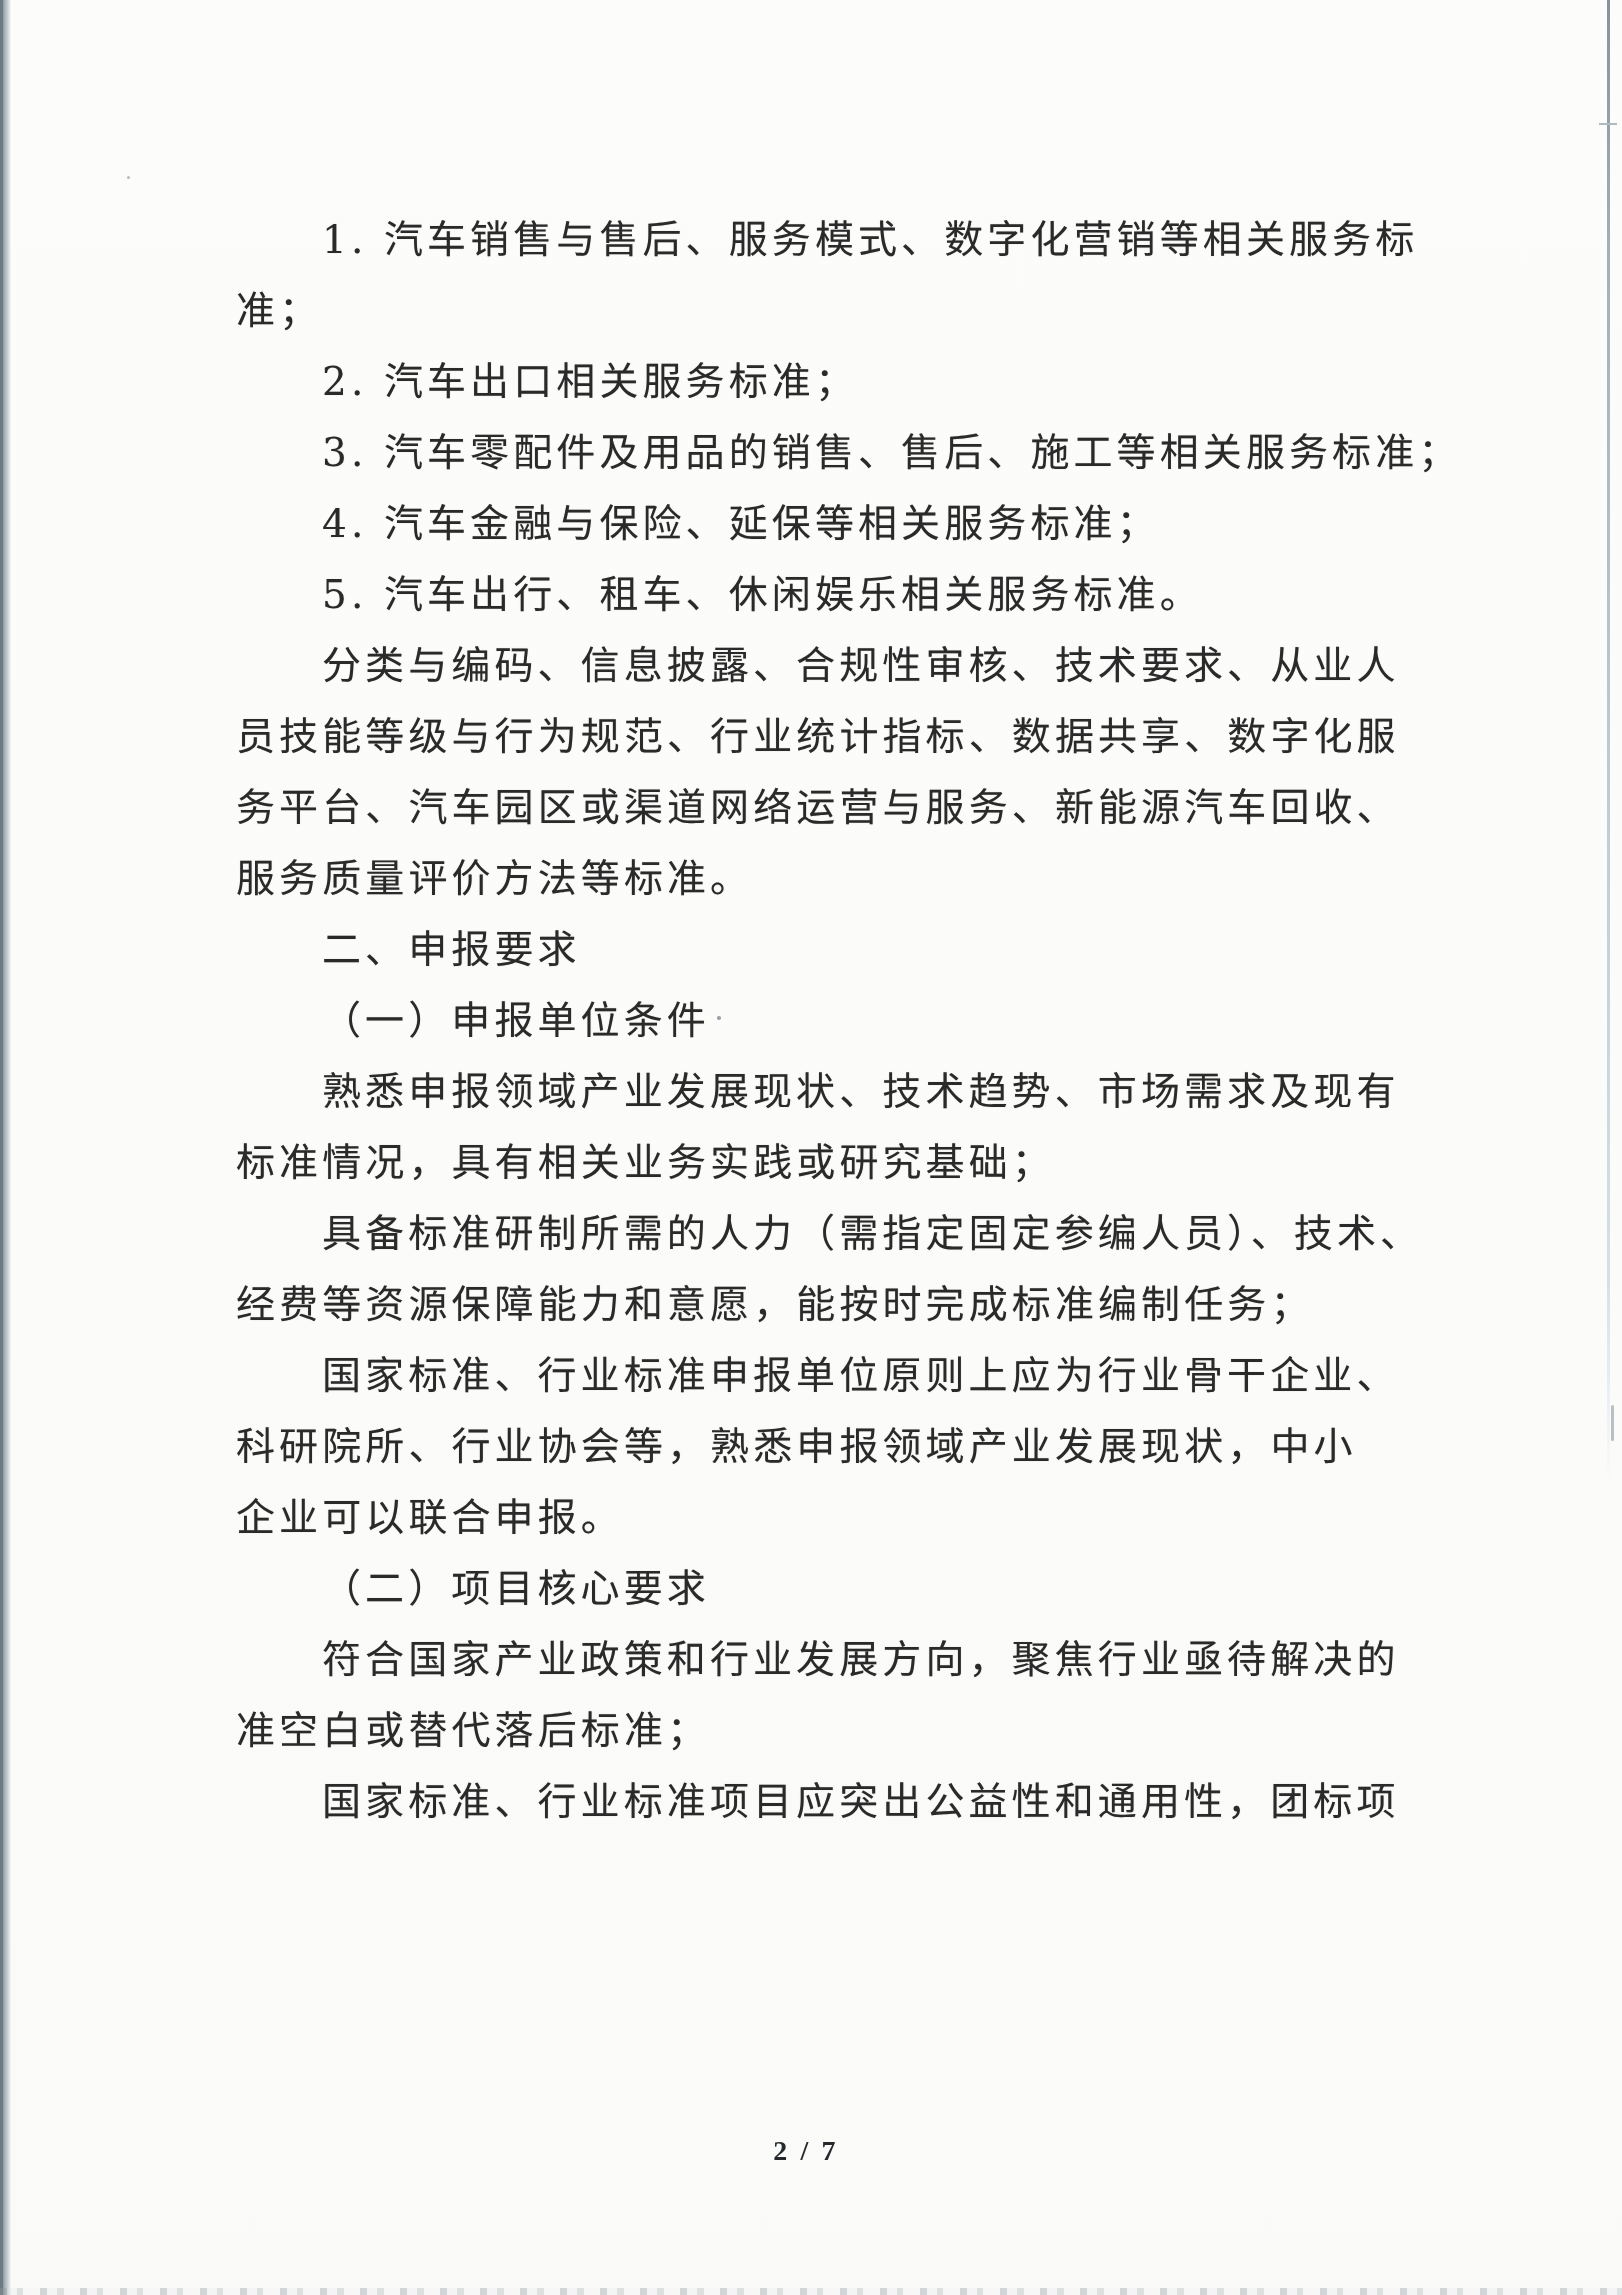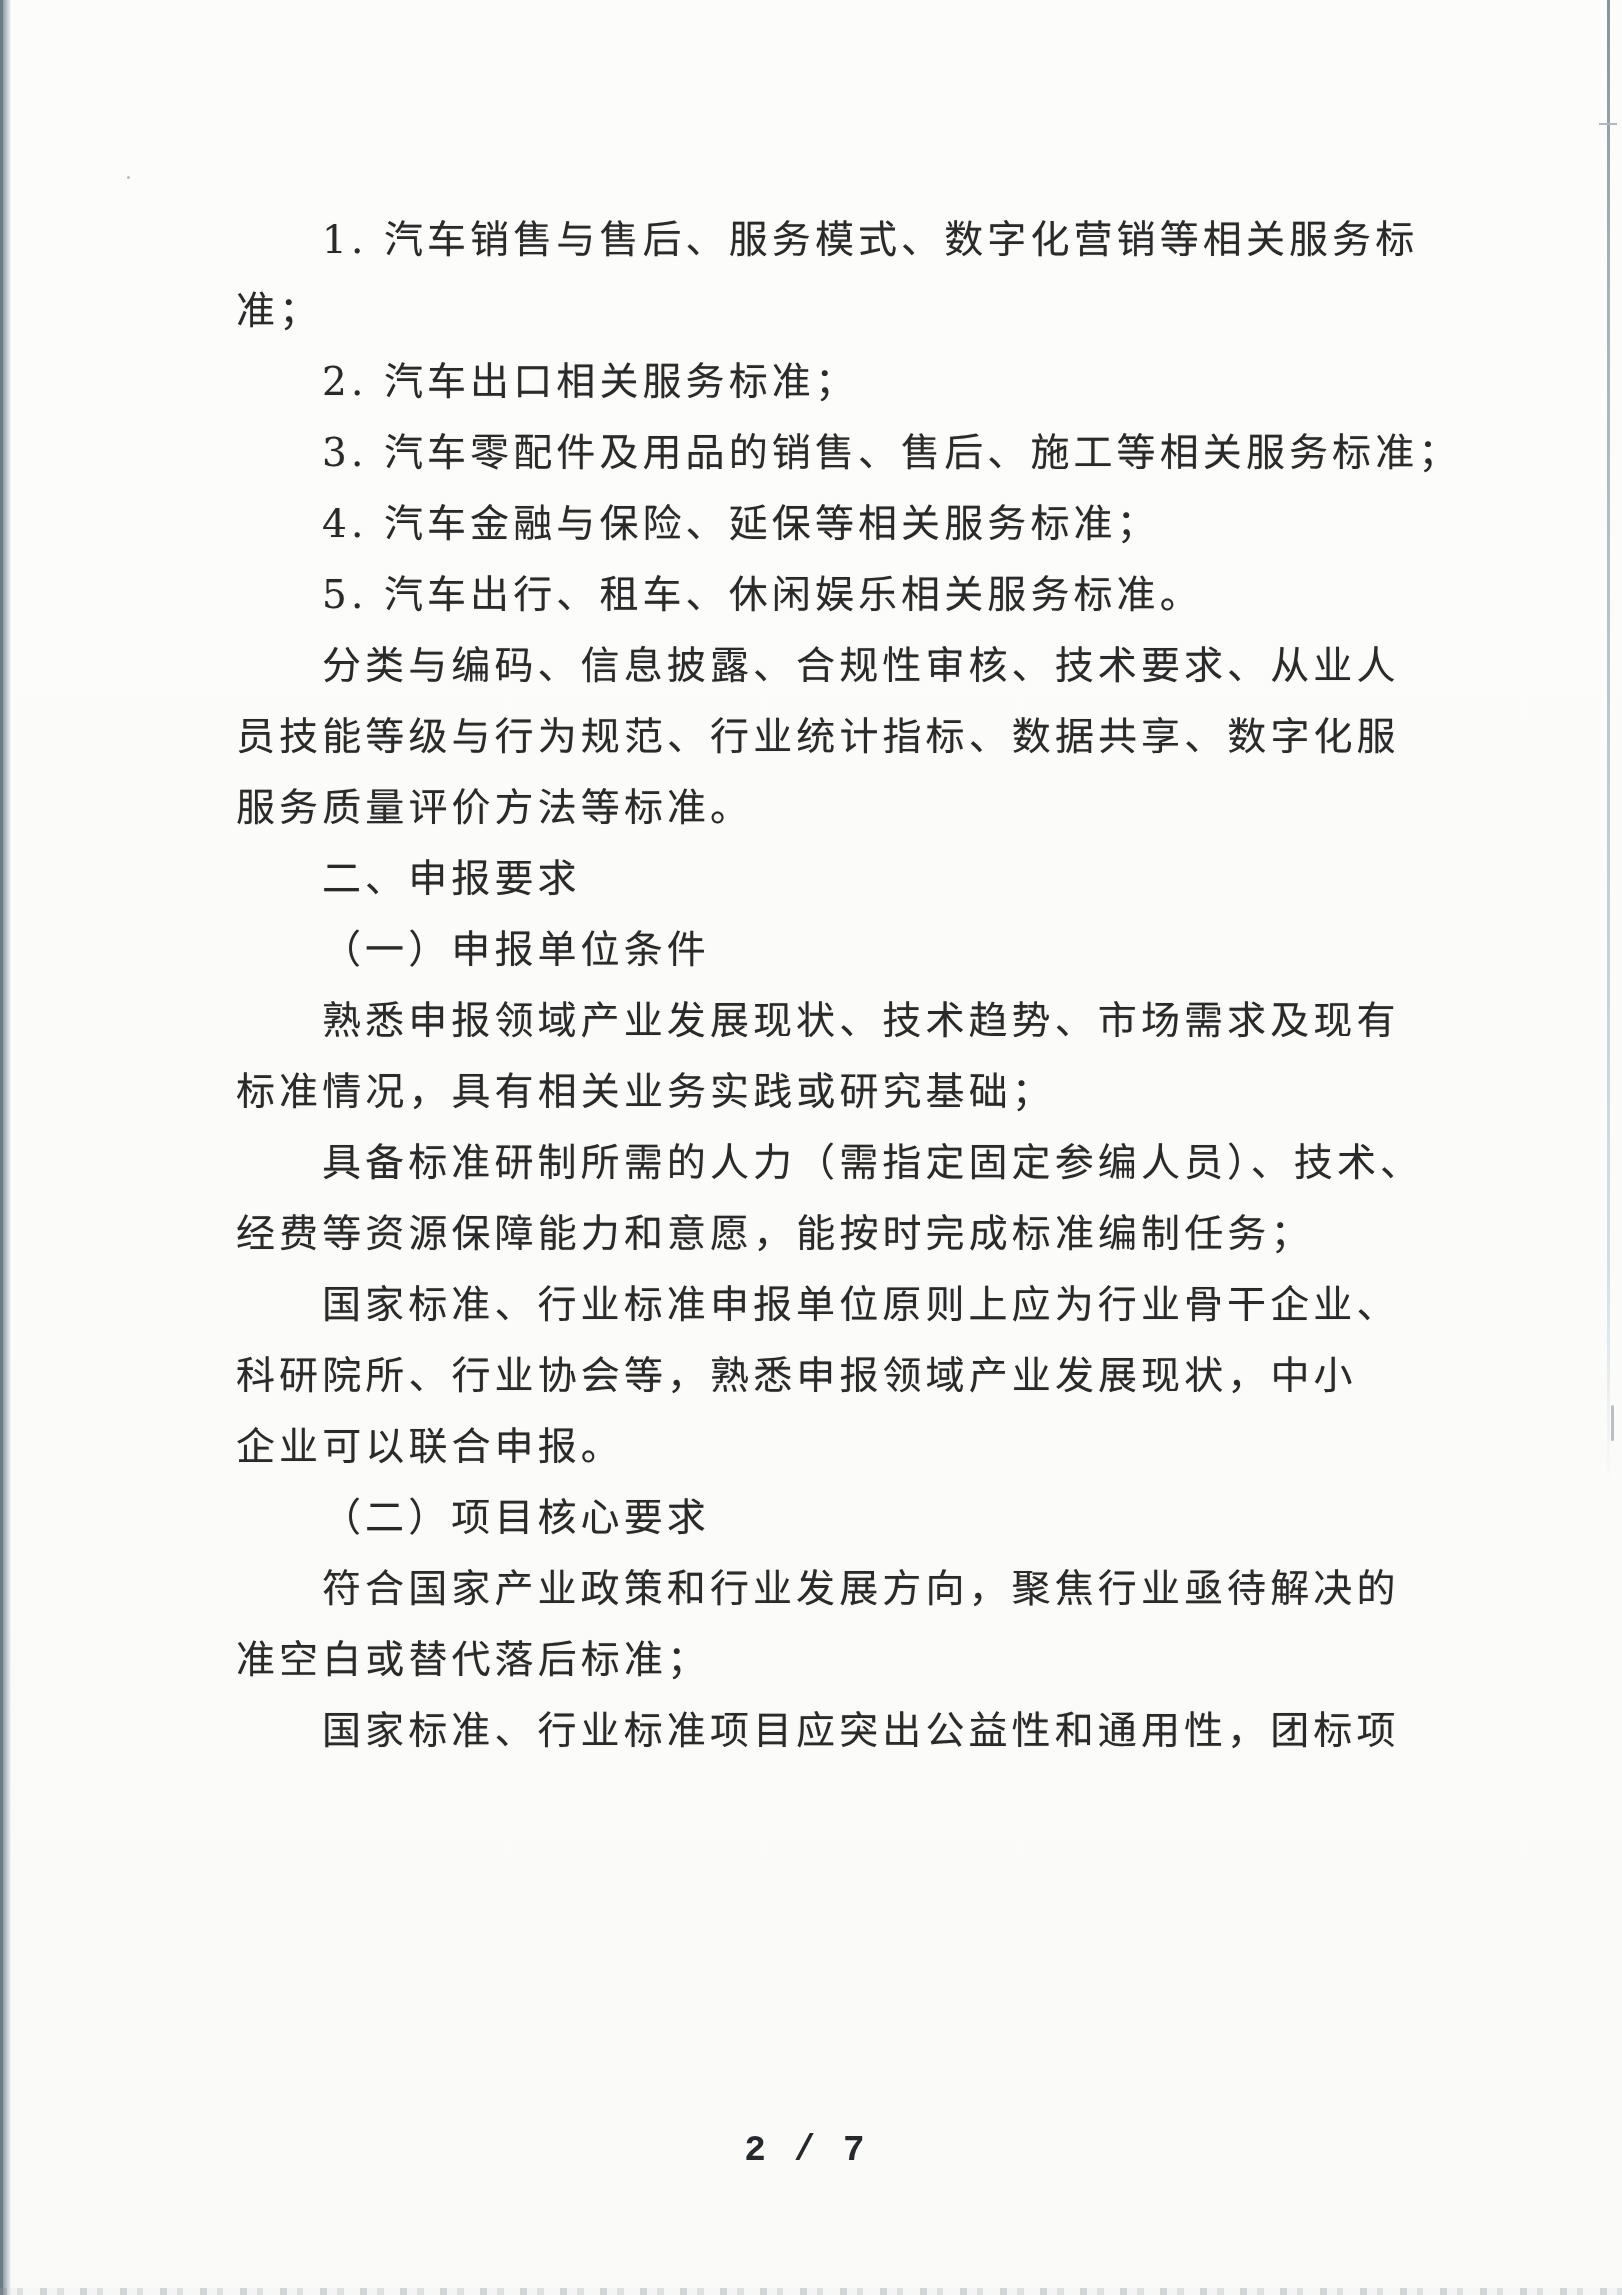--- a/index.html
+++ b/index.html
@@ -55,22 +55,22 @@
     color: #2a2a2a;
     text-shadow: 0 0 1px rgba(30,30,30,.28);
   }
   .line { white-space: nowrap; height: 71px; }
   .line.indent { padding-left: 86px; }
 
   
   .footer {
     position: absolute; top: 2135px; left: 719px; width: 174px;
     text-align: center;
-    font-family: Liberation Mono, monospace;
-    font-weight: bold; font-size: 36px; line-height: 31px;
+    font-family: Liberation Serif, serif;
+    font-weight: bold; font-size: 28px; line-height: 31px;
     letter-spacing: 3.1px; color: #26292c;
   }
 </style>
 </head>
 <body>
 
 <div class="page">
   <div class="edge-left"></div>
   <div class="edge-right"></div>
   <div class="edge-right-tick"></div>
@@ -81,20 +81,21 @@
 
   <div class="doc-body" id="doc-body">
       <div class="line indent">1. 汽车销售与售后、服务模式、数字化营销等相关服务标</div>
       <div class="line">准；</div>
       <div class="line indent">2. 汽车出口相关服务标准；</div>
       <div class="line indent">3. 汽车零配件及用品的销售、售后、施工等相关服务标准；</div>
       <div class="line indent">4. 汽车金融与保险、延保等相关服务标准；</div>
       <div class="line indent">5. 汽车出行、租车、休闲娱乐相关服务标准。</div>
       <div class="line indent">分类与编码、信息披露、合规性审核、技术要求、从业人</div>
       <div class="line">员技能等级与行为规范、行业统计指标、数据共享、数字化服</div>
+      <div class="line">务平台、汽车园区或渠道网络运营与服务、新能源汽车回收、</div>
       <div class="line">服务质量评价方法等标准。</div>
       <div class="line indent">二、申报要求</div>
       <div class="line indent">（一）申报单位条件</div>
       <div class="line indent">熟悉申报领域产业发展现状、技术趋势、市场需求及现有</div>
       <div class="line">标准情况，具有相关业务实践或研究基础；</div>
       <div class="line indent">具备标准研制所需的人力（需指定固定参编人员）、技术、</div>
       <div class="line">经费等资源保障能力和意愿，能按时完成标准编制任务；</div>
       <div class="line indent">国家标准、行业标准申报单位原则上应为行业骨干企业、</div>
       <div class="line">科研院所、行业协会等，熟悉申报领域产业发展现状，中小</div>
       <div class="line">企业可以联合申报。</div>

